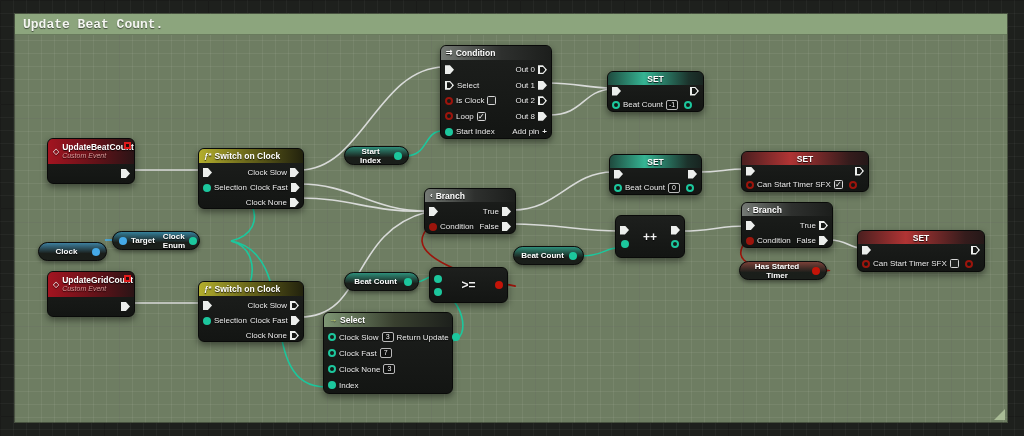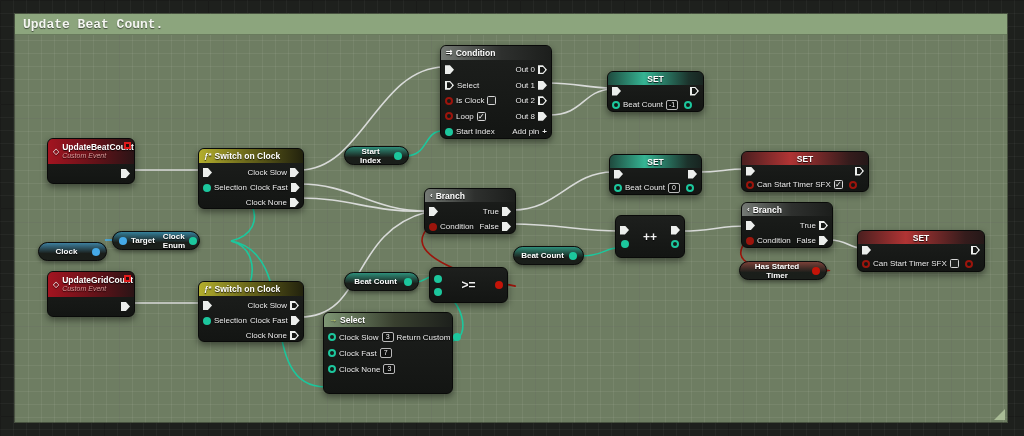--- a/index.html
+++ b/index.html
@@ -389,33 +389,37 @@
     <div class="hdr hdr-green">
       <span class="icon" style="color:#d8e06a">→</span>
       <span>Select</span>
     </div>
     <div class="rows">
       <div class="row" style="height:16px">
         <span class="cpin hollow" style="--c:#1cc79d"></span>
         <span class="lbl">Clock Slow</span>
         <span class="vbox">3</span>
         <span class="rgt">
-            <span class="lbl">Return Custom</span>
+            <span class="lbl">Return Update</span>
             <span class="cpin filled" style="--c:#1cc79d"></span>
           </span>
       </div>
       <div class="row" style="height:16px">
         <span class="cpin hollow" style="--c:#1cc79d"></span>
         <span class="lbl">Clock Fast</span>
         <span class="vbox">7</span>
       </div>
       <div class="row" style="height:16px">
         <span class="cpin hollow" style="--c:#1cc79d"></span>
         <span class="lbl">Clock None</span>
         <span class="vbox">3</span>
+      </div>
+      <div class="row" style="height:16px">
+        <span class="cpin filled" style="--c:#1cc79d"></span>
+        <span class="lbl">Index</span>
       </div>
     </div>
   </div>
 
   <div class="node opnode" style="left:429px;top:267px;width:79px;height:36px">
     <span class="pcol">
       <span class="cpin filled" style="--c:#1cc79d"></span>
       <span class="cpin filled" style="--c:#1cc79d"></span>
     </span>
     <span class="op">&gt;=</span>

